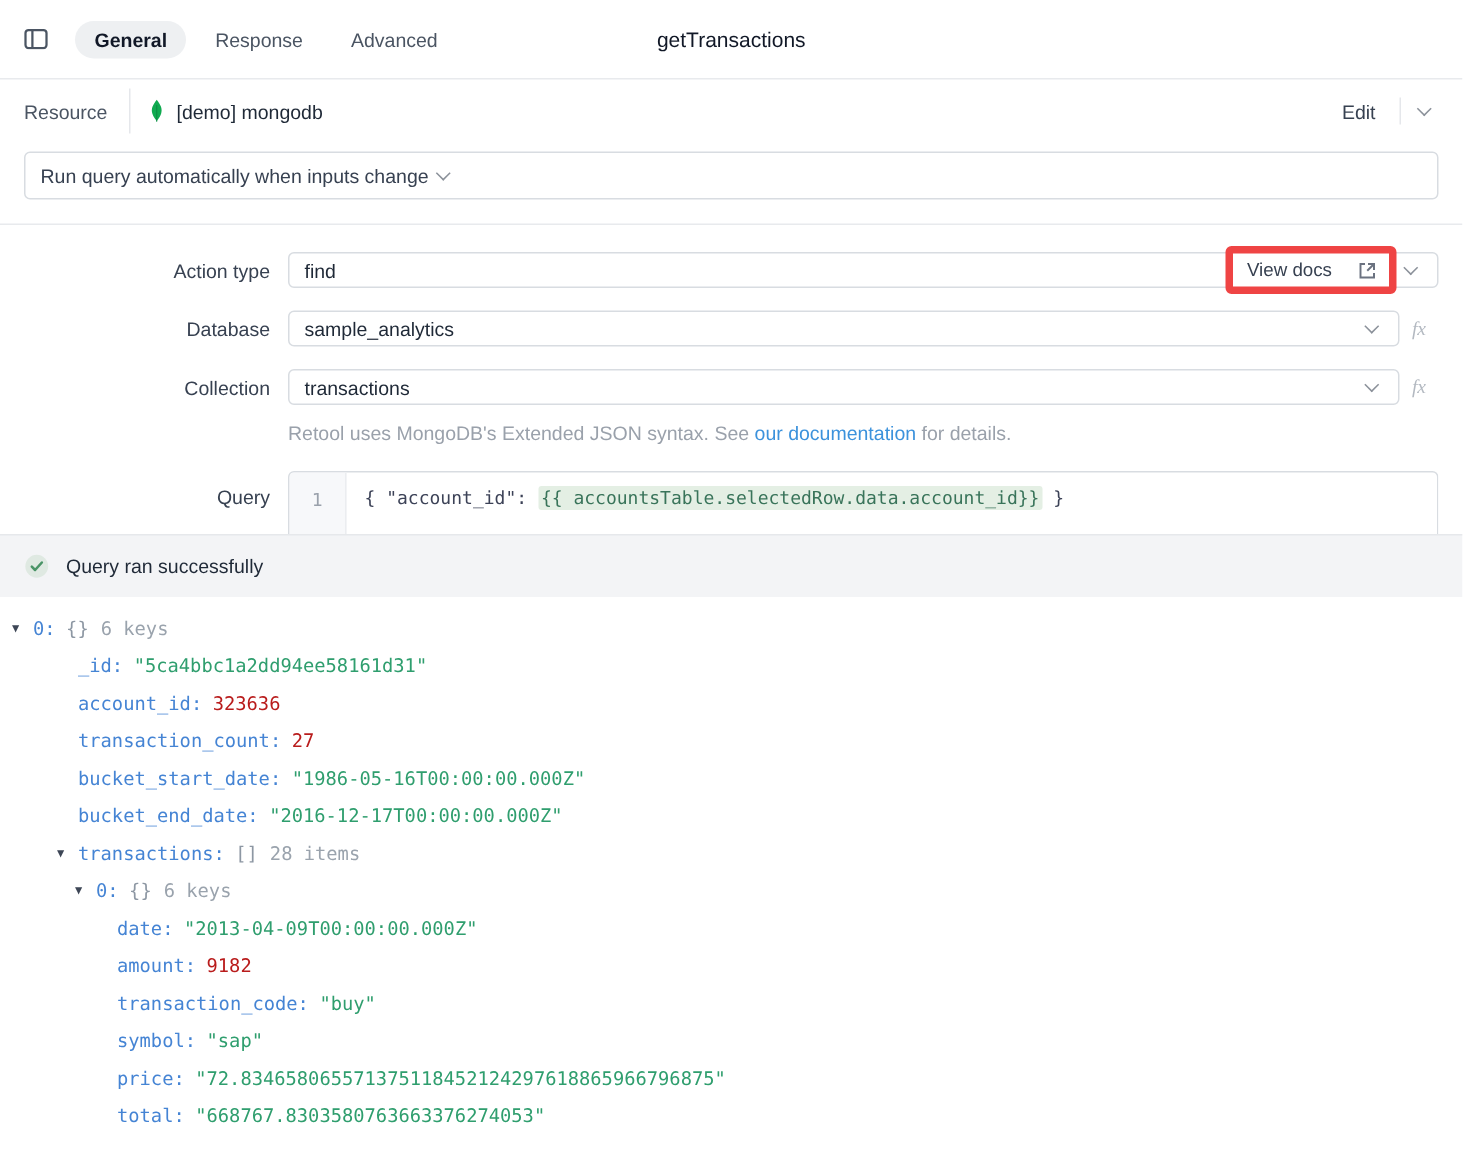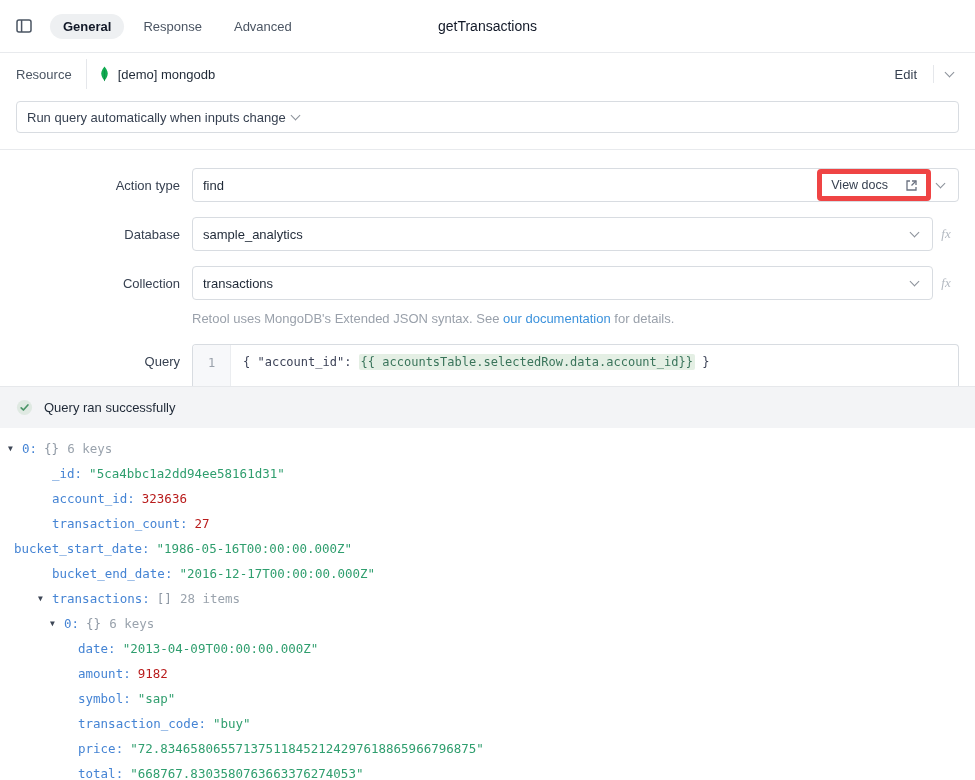--- a/index.html
+++ b/index.html
@@ -35,21 +35,21 @@
     justify-content:flex-start; cursor:pointer; background:#fff; }
 
   .divider { height:1px; background:#e8eaed; margin-top:16px; }
 
   
   .form { padding-top:18px; }
   .frow { display:flex; align-items:center; margin:0 16px 15px 0; }
   .frow.top { align-items:flex-start; }
   .lbl { width:180px; text-align:right; margin-right:12px; font-size:13px; color:#374151; flex:none; }
   .frow.top .lbl { padding-top:10px; }
-  .ctrl { flex:1; height:34px; border:1px solid #d8dce1; border-radius:4px; background:#fff;
+  .ctrl { flex:1; height:24px; border:1px solid #d8dce1; border-radius:4px; background:#fff;
     display:flex; align-items:center; padding:0 8px 0 10px; font-size:13px; color:#1f2937; }
   .ctrl .val { flex:1; }
   .docs-btn { display:flex; align-items:center; gap:18px; border:5px solid #ef4444; border-radius:4px;
     padding:4px 9px; font-size:12.5px; color:#374151; background:#fff; cursor:pointer; }
   .fx { width:26px; text-align:center; font-size:13px; color:#b3b9c1; font-style:italic;
     font-family:"Liberation Serif", serif; flex:none; }
 
   .helper { margin:-4px 0 18px 192px; font-size:13px; color:#9aa1ab; }
   .helper a { color:#3c92dc; text-decoration:none; cursor:pointer; }
 
@@ -176,23 +176,23 @@
     <path d="M5.2 8.8 l2.2 2.2 L11.9 6" fill="none" stroke="#4a9467" stroke-width="1.7" stroke-linecap="round" stroke-linejoin="round"></path>
   </svg>
   <span class="status-text">Query ran successfully</span>
 </div>
 
 <div class="tree" id="result-tree">
     <div class="tree-row" style="padding-left: 8px;"><span class="arrow">▼</span><span class="tkey">0:</span><span class="v-brace">{}</span><span class="meta">6 keys</span></div>
     <div class="tree-row" style="padding-left: 38px;"><span class="arrow"></span><span class="tkey">_id:</span><span class="v-string">"5ca4bbc1a2dd94ee58161d31"</span></div>
     <div class="tree-row" style="padding-left: 38px;"><span class="arrow"></span><span class="tkey">account_id:</span><span class="v-number">323636</span></div>
     <div class="tree-row" style="padding-left: 38px;"><span class="arrow"></span><span class="tkey">transaction_count:</span><span class="v-number">27</span></div>
-    <div class="tree-row" style=" align-items: center;"><span class="arrow"></span><span class="tkey">bucket_start_date:</span><span class="v-string">"1986-05-16T00:00:00.000Z"</span></div>
+    <div class="tree-row" style="padding-left: 38px; align-items: center;"><span class="arrow"></span><span class="tkey">bucket_start_date:</span><span class="v-string">"1986-05-16T00:00:00.000Z"</span></div>
     <div class="tree-row" style="padding-left: 38px;"><span class="arrow"></span><span class="tkey">bucket_end_date:</span><span class="v-string">"2016-12-17T00:00:00.000Z"</span></div>
     <div class="tree-row" style="padding-left: 38px;"><span class="arrow">▼</span><span class="tkey">transactions:</span><span class="v-brace">[]</span><span class="meta">28 items</span></div>
     <div class="tree-row" style="padding-left: 50px;"><span class="arrow">▼</span><span class="tkey">0:</span><span class="v-brace">{}</span><span class="meta">6 keys</span></div>
     <div class="tree-row" style="padding-left: 64px;"><span class="arrow"></span><span class="tkey">date:</span><span class="v-string">"2013-04-09T00:00:00.000Z"</span></div>
     <div class="tree-row" style="padding-left: 64px;"><span class="arrow"></span><span class="tkey">amount:</span><span class="v-number">9182</span></div>
+    <div class="tree-row" style="padding-left: 64px;"><span class="arrow"></span><span class="tkey">transaction_code:</span><span class="v-string">"buy"</span></div>
     <div class="tree-row" style="padding-left: 64px;"><span class="arrow"></span><span class="tkey">symbol:</span><span class="v-string">"sap"</span></div>
-    <div class="tree-row" style="padding-left: 64px;"><span class="arrow"></span><span class="tkey">transaction_code:</span><span class="v-string">"buy"</span></div>
     <div class="tree-row" style="padding-left: 64px;"><span class="arrow"></span><span class="tkey">price:</span><span class="v-string">"72.834658065571375118452124297618865966796875"</span></div>
     <div class="tree-row" style="padding-left: 64px;"><span class="arrow"></span><span class="tkey">total:</span><span class="v-string">"668767.8303580763663376274053"</span></div>
   </div>
 
 </body></html>

